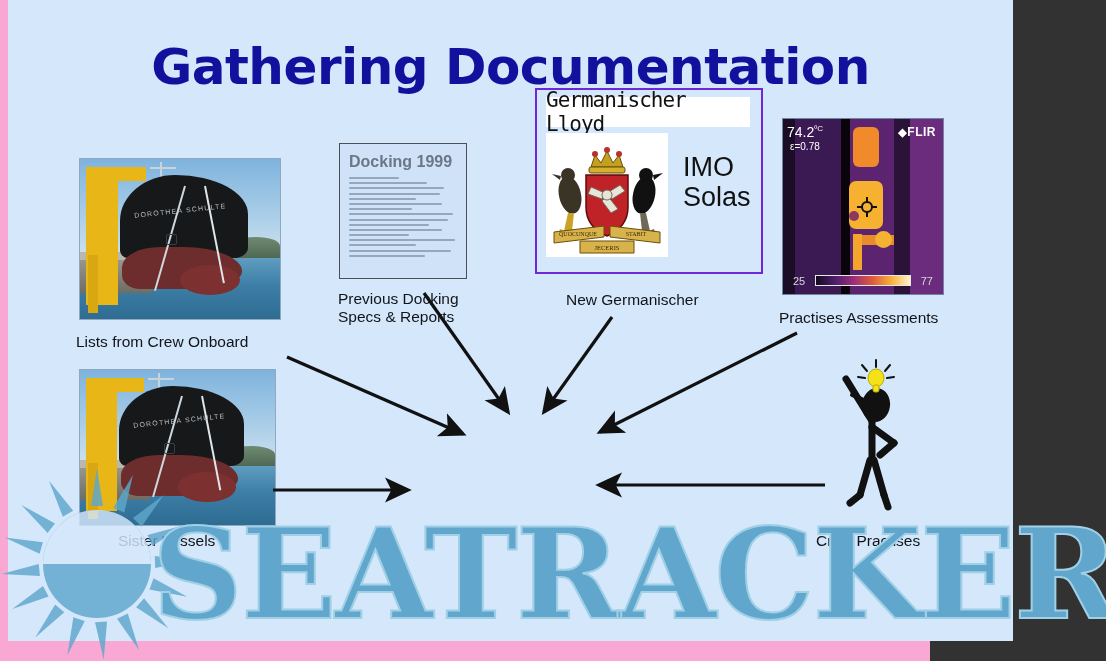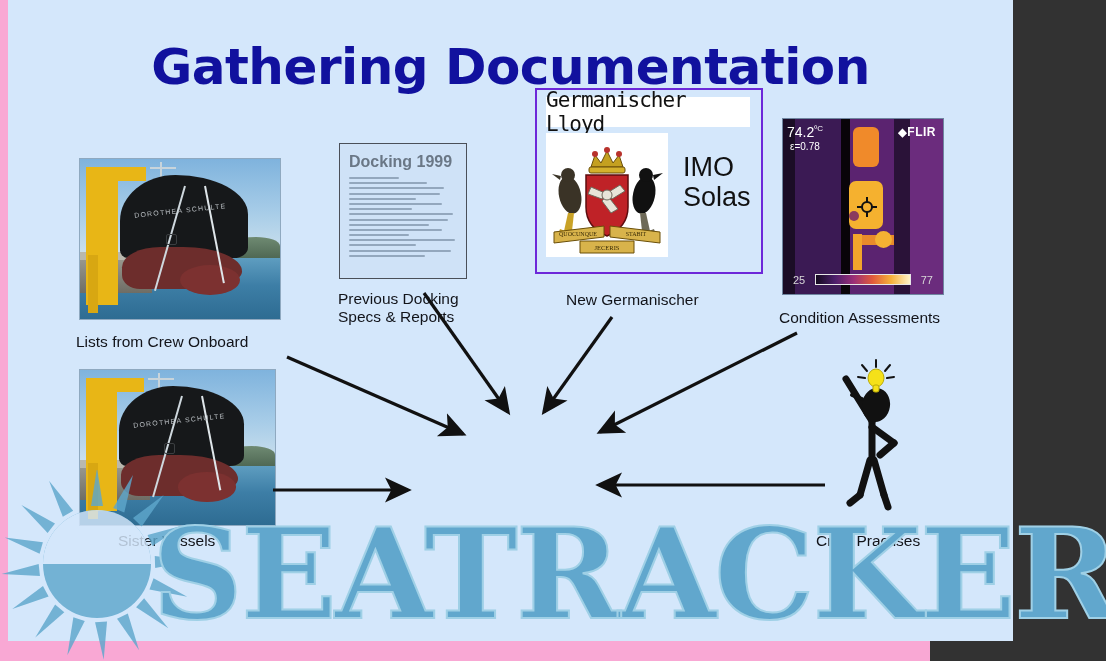--- a/index.html
+++ b/index.html
@@ -71,21 +71,21 @@
   #flir{position:absolute;left:774px;top:118px;width:160px;height:175px;
         background:#160a20;overflow:hidden;border:1px solid #6f86a0;}
   .thBand{position:absolute;}
   #flirTemp{position:absolute;left:4px;top:5px;font-size:14px;font-weight:normal;color:#fff;
         font-family:"Liberation Sans",sans-serif;}
   #flirSup{font-size:8px;vertical-align:super;}
   #flirEm{position:absolute;left:7px;top:22px;font-size:10px;color:#fff;}
   #flirLogo{position:absolute;right:7px;top:6px;font-size:12px;font-weight:bold;color:#fff;
         letter-spacing:0.5px;}
   #flirScale{position:absolute;left:10px;bottom:7px;width:140px;height:13px;
-        display:flex;justify-content:space-between;}
+        display:flex;align-items:center;justify-content:space-between;}
   #flirScale .sv{font-size:11px;color:#d8d8d8;}
   #flirBar{width:94px;height:9px;border:1px solid #e7e7e7;
         background:linear-gradient(90deg,#140a1e,#4c1f6b,#9b2f78,#e05a3b,#f6b13a,#fff4c8);}
   #cross{position:absolute;left:74px;top:78px;width:20px;height:20px;}
 
   
   #stick{position:absolute;left:812px;top:355px;width:110px;height:160px;}
 
   
   #arrows{position:absolute;left:0;top:0;width:1005px;height:641px;pointer-events:none;}
@@ -249,21 +249,21 @@
       <div id="flirEm">ε=0.78</div>
       <div id="flirLogo">
         <span style="font-size:11px;">◆</span><span>FLIR</span>
       </div>
       <div id="flirScale">
         <span class="sv">25</span>
         <div id="flirBar"></div>
         <span class="sv">77</span>
       </div>
     </div>
-    <div class="cap" style="left:771px;top:309px;">Condition Assessments</div>
+    <div class="cap" style="left:771px;top:309px;">Practises Assessments</div>
 
 
     <div id="stick">
       <svg viewBox="0 0 110 160" width="110" height="160">
         <g stroke="#111111" stroke-width="7" fill="none" stroke-linecap="round">
           <line x1="52" y1="62" x2="52" y2="105"></line>
           <line x1="52" y1="66" x2="26" y2="24"></line>
           <line x1="52" y1="72" x2="74" y2="88"></line>
           <line x1="74" y1="88" x2="60" y2="100"></line>
           <line x1="50" y1="105" x2="40" y2="140"></line>

